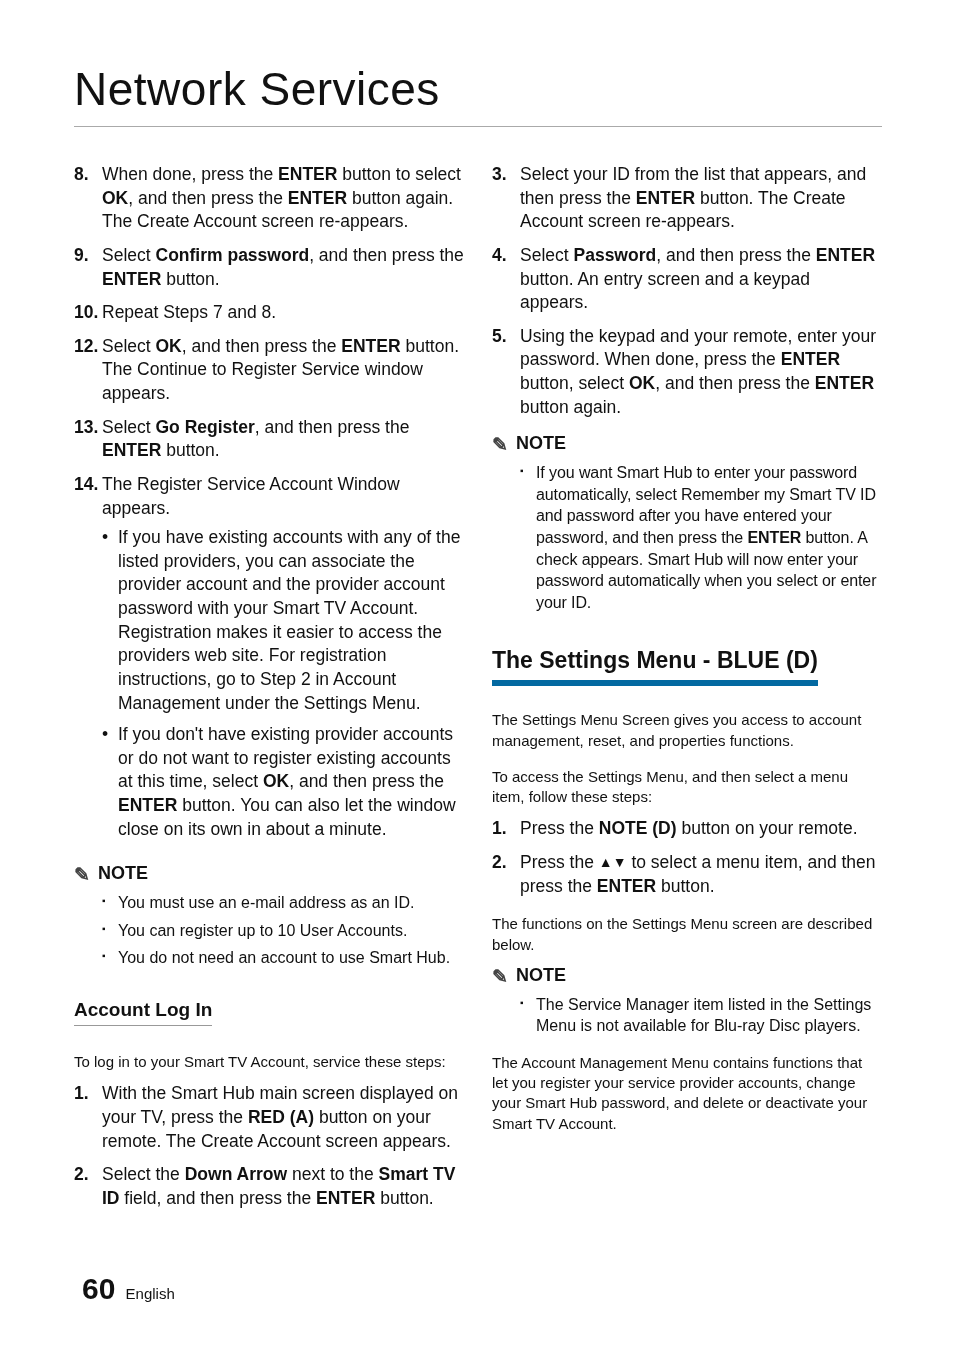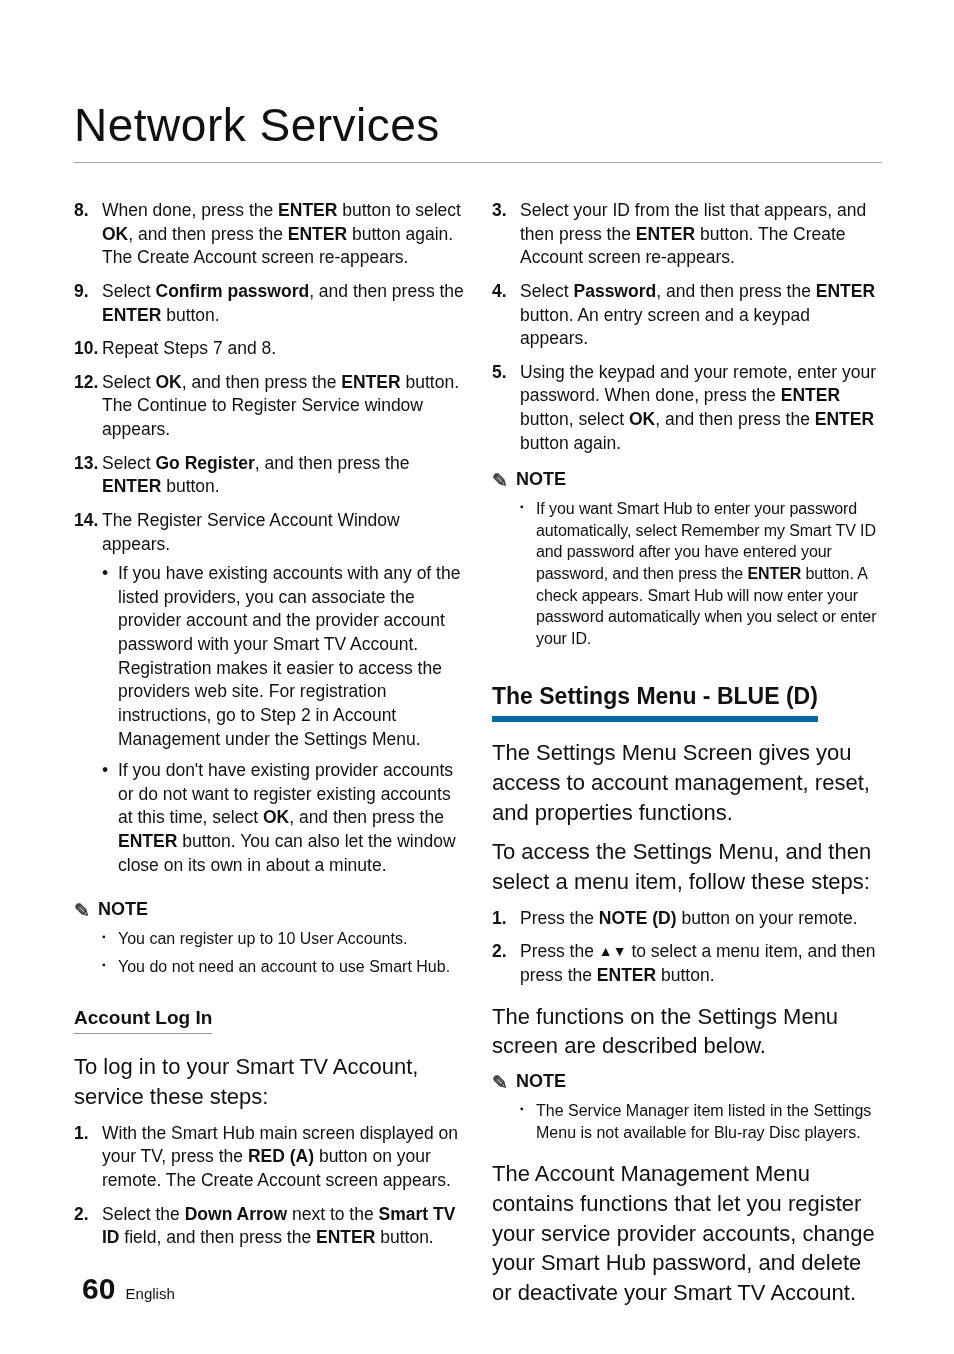--- a/index.html
+++ b/index.html
@@ -9,21 +9,21 @@
     background: #fff;
     font-family: Arial, Helvetica, sans-serif;
     color: #111;
     width: 954px;
   }
   .page {
     width: 954px;
     height: 1354px;
     position: relative;
     box-sizing: border-box;
-    padding: 98px 72px 0 74px;
+    padding: 62px 72px 0 74px;
   }
   .title {
     font-size: 46px;
     font-weight: 300;
     letter-spacing: 0.5px;
     margin: 0 0 36px 0;
     padding-bottom: 10px;
     border-bottom: 1px solid #aaa;
   }
   .columns {
@@ -121,23 +121,23 @@
   .h2wrap { margin-top: 14px; }
   .h3 {
     font-size: 19px;
     font-weight: 700;
     margin: 14px 0 10px 0;
     padding-bottom: 4px;
     border-bottom: 1px solid #999;
     display: inline-block;
   }
   .para {
-    font-size: 22px;
+    font-size: 15px;
     line-height: 1.35;
-    margin: 8px 0 10px 0;
+    margin: 16px 0 10px 0;
   }
   .footer {
     position: absolute;
     left: 74px;
     bottom: 48px;
     font-size: 15px;
   }
   .footer .pn {
     font-size: 30px;
     font-weight: 800;
@@ -198,20 +198,21 @@
           </span>
         </li>
       </ol>
 
       <div class="noteblk">
         <div class="notehdr">
           <span class="picon">✎</span>
           <span>NOTE</span>
         </div>
         <ul class="notelist">
+          <li>You must use an e-mail address as an ID.</li>
           <li>You can register up to 10 User Accounts.</li>
           <li>You do not need an account to use Smart Hub.</li>
         </ul>
       </div>
 
       <div>
         <div class="h3">Account Log In</div>
       </div>
       <p class="para">To log in to your Smart TV Account, service these steps:</p>
 

